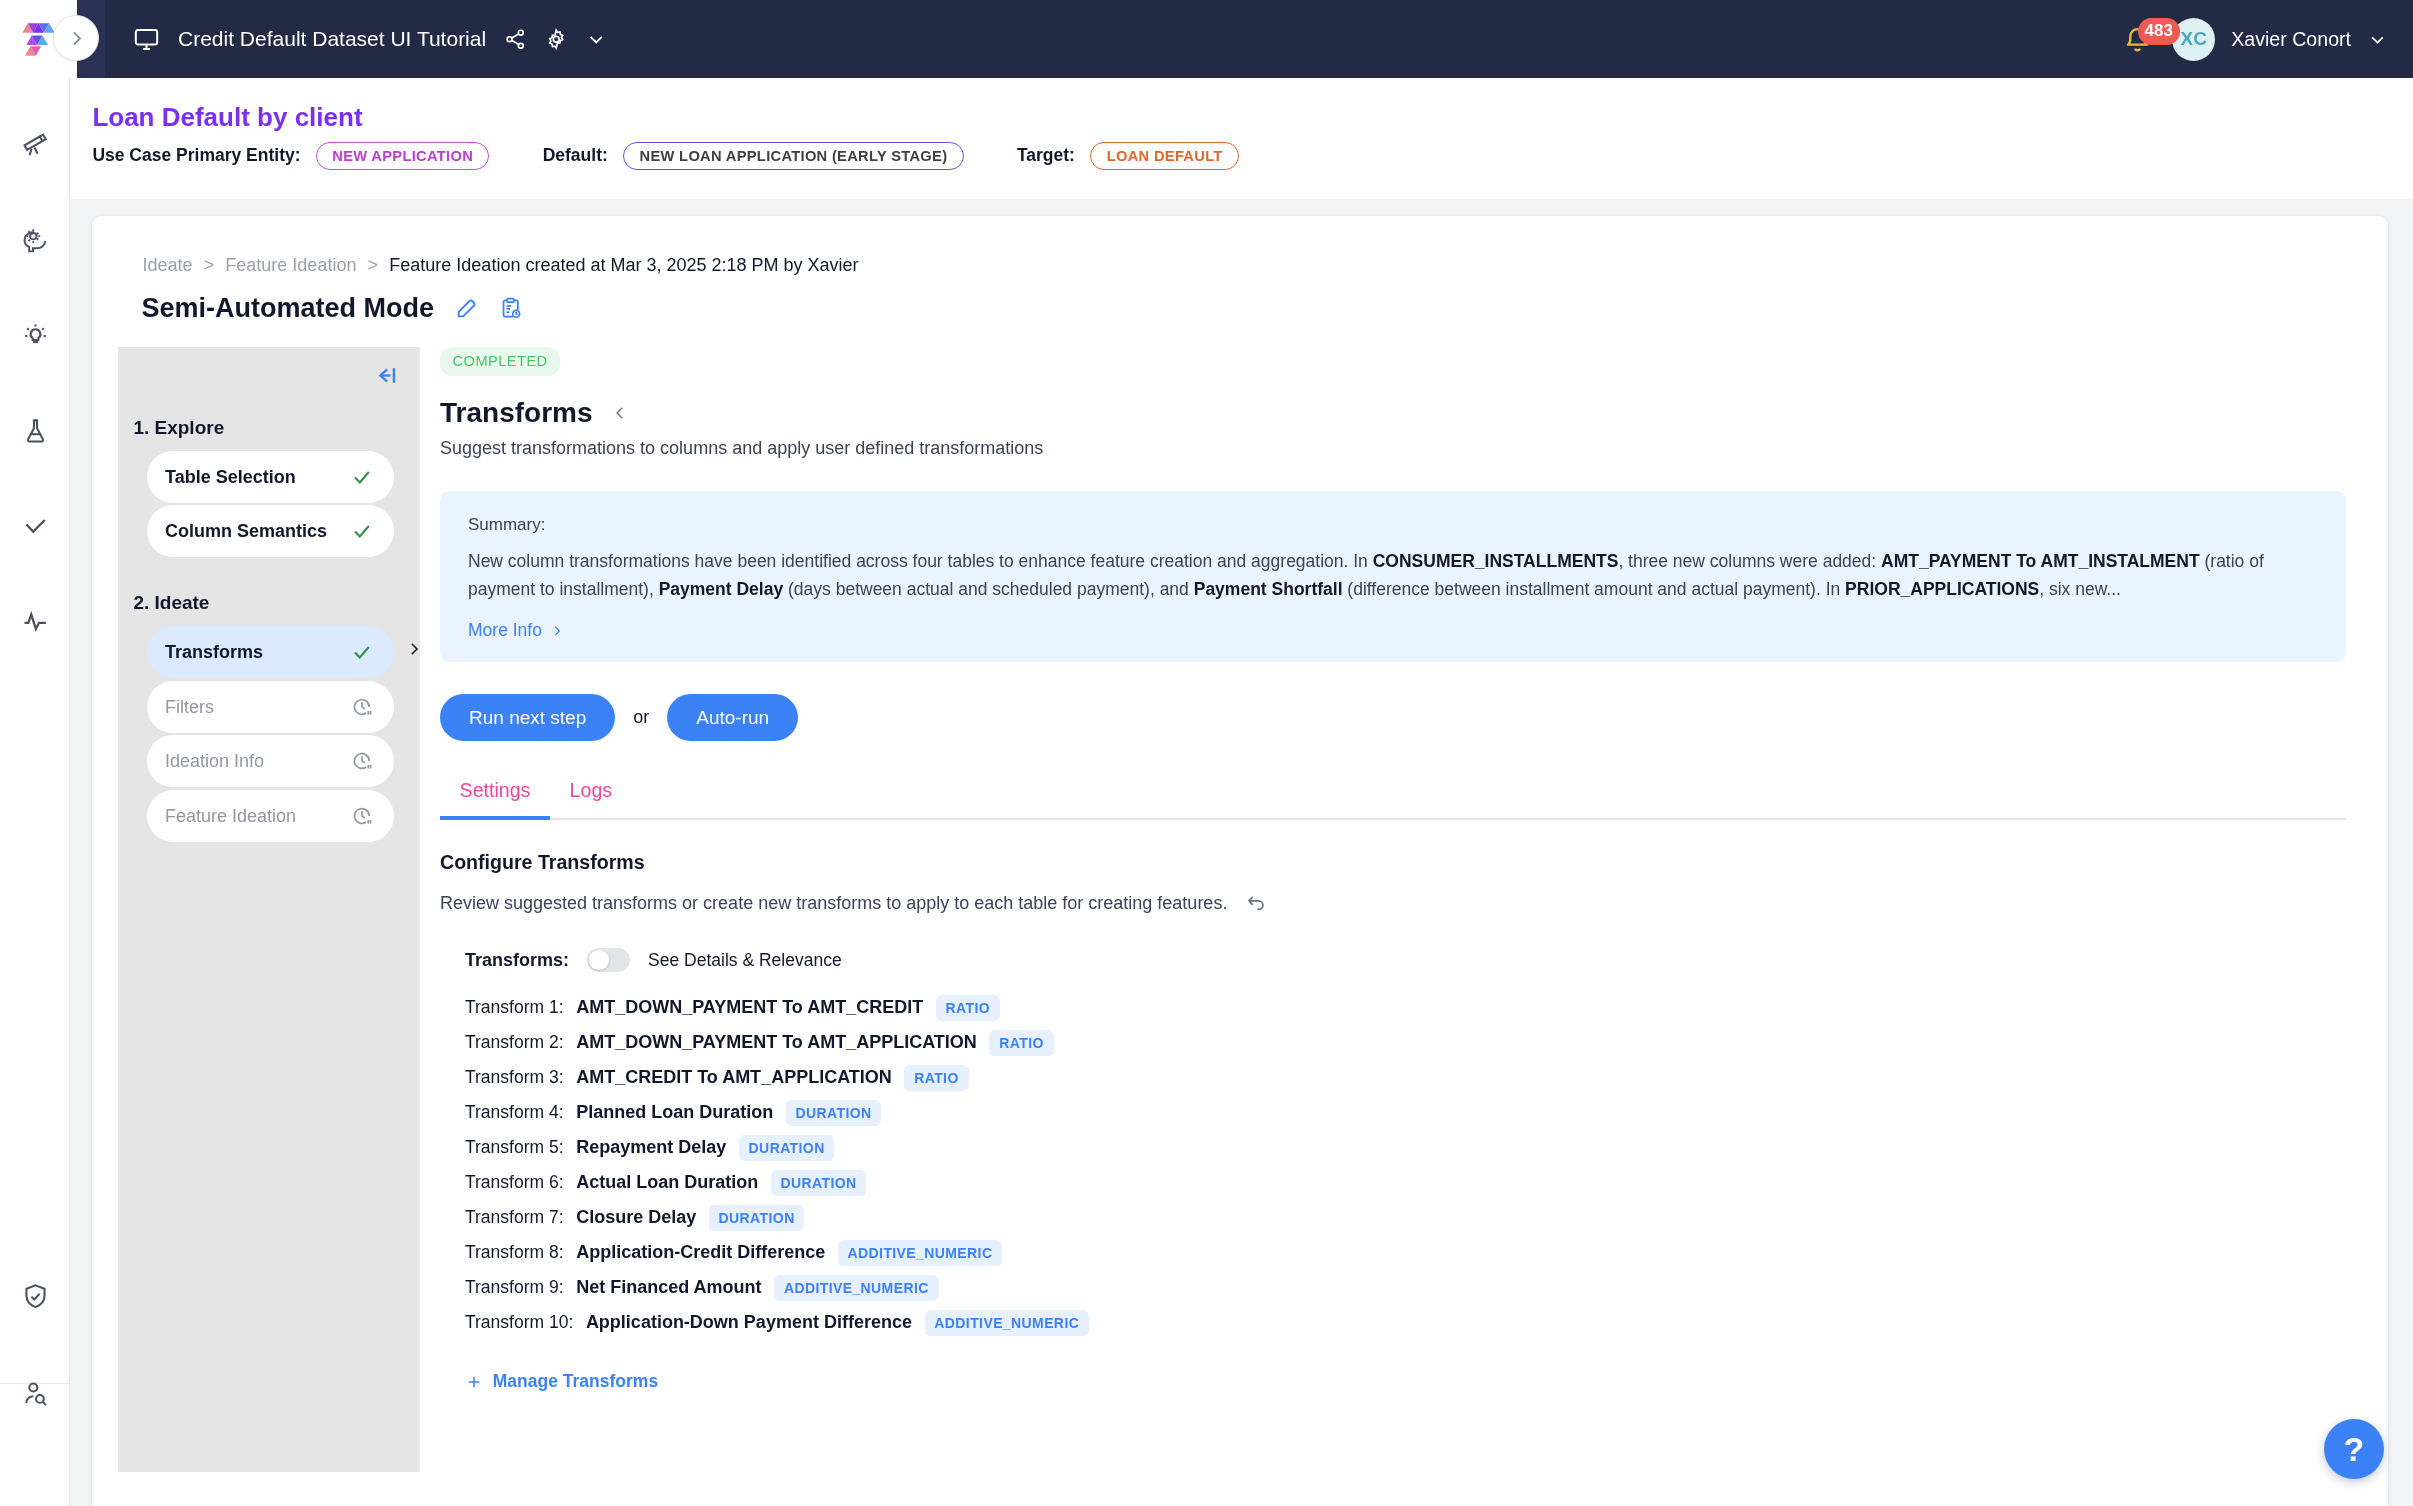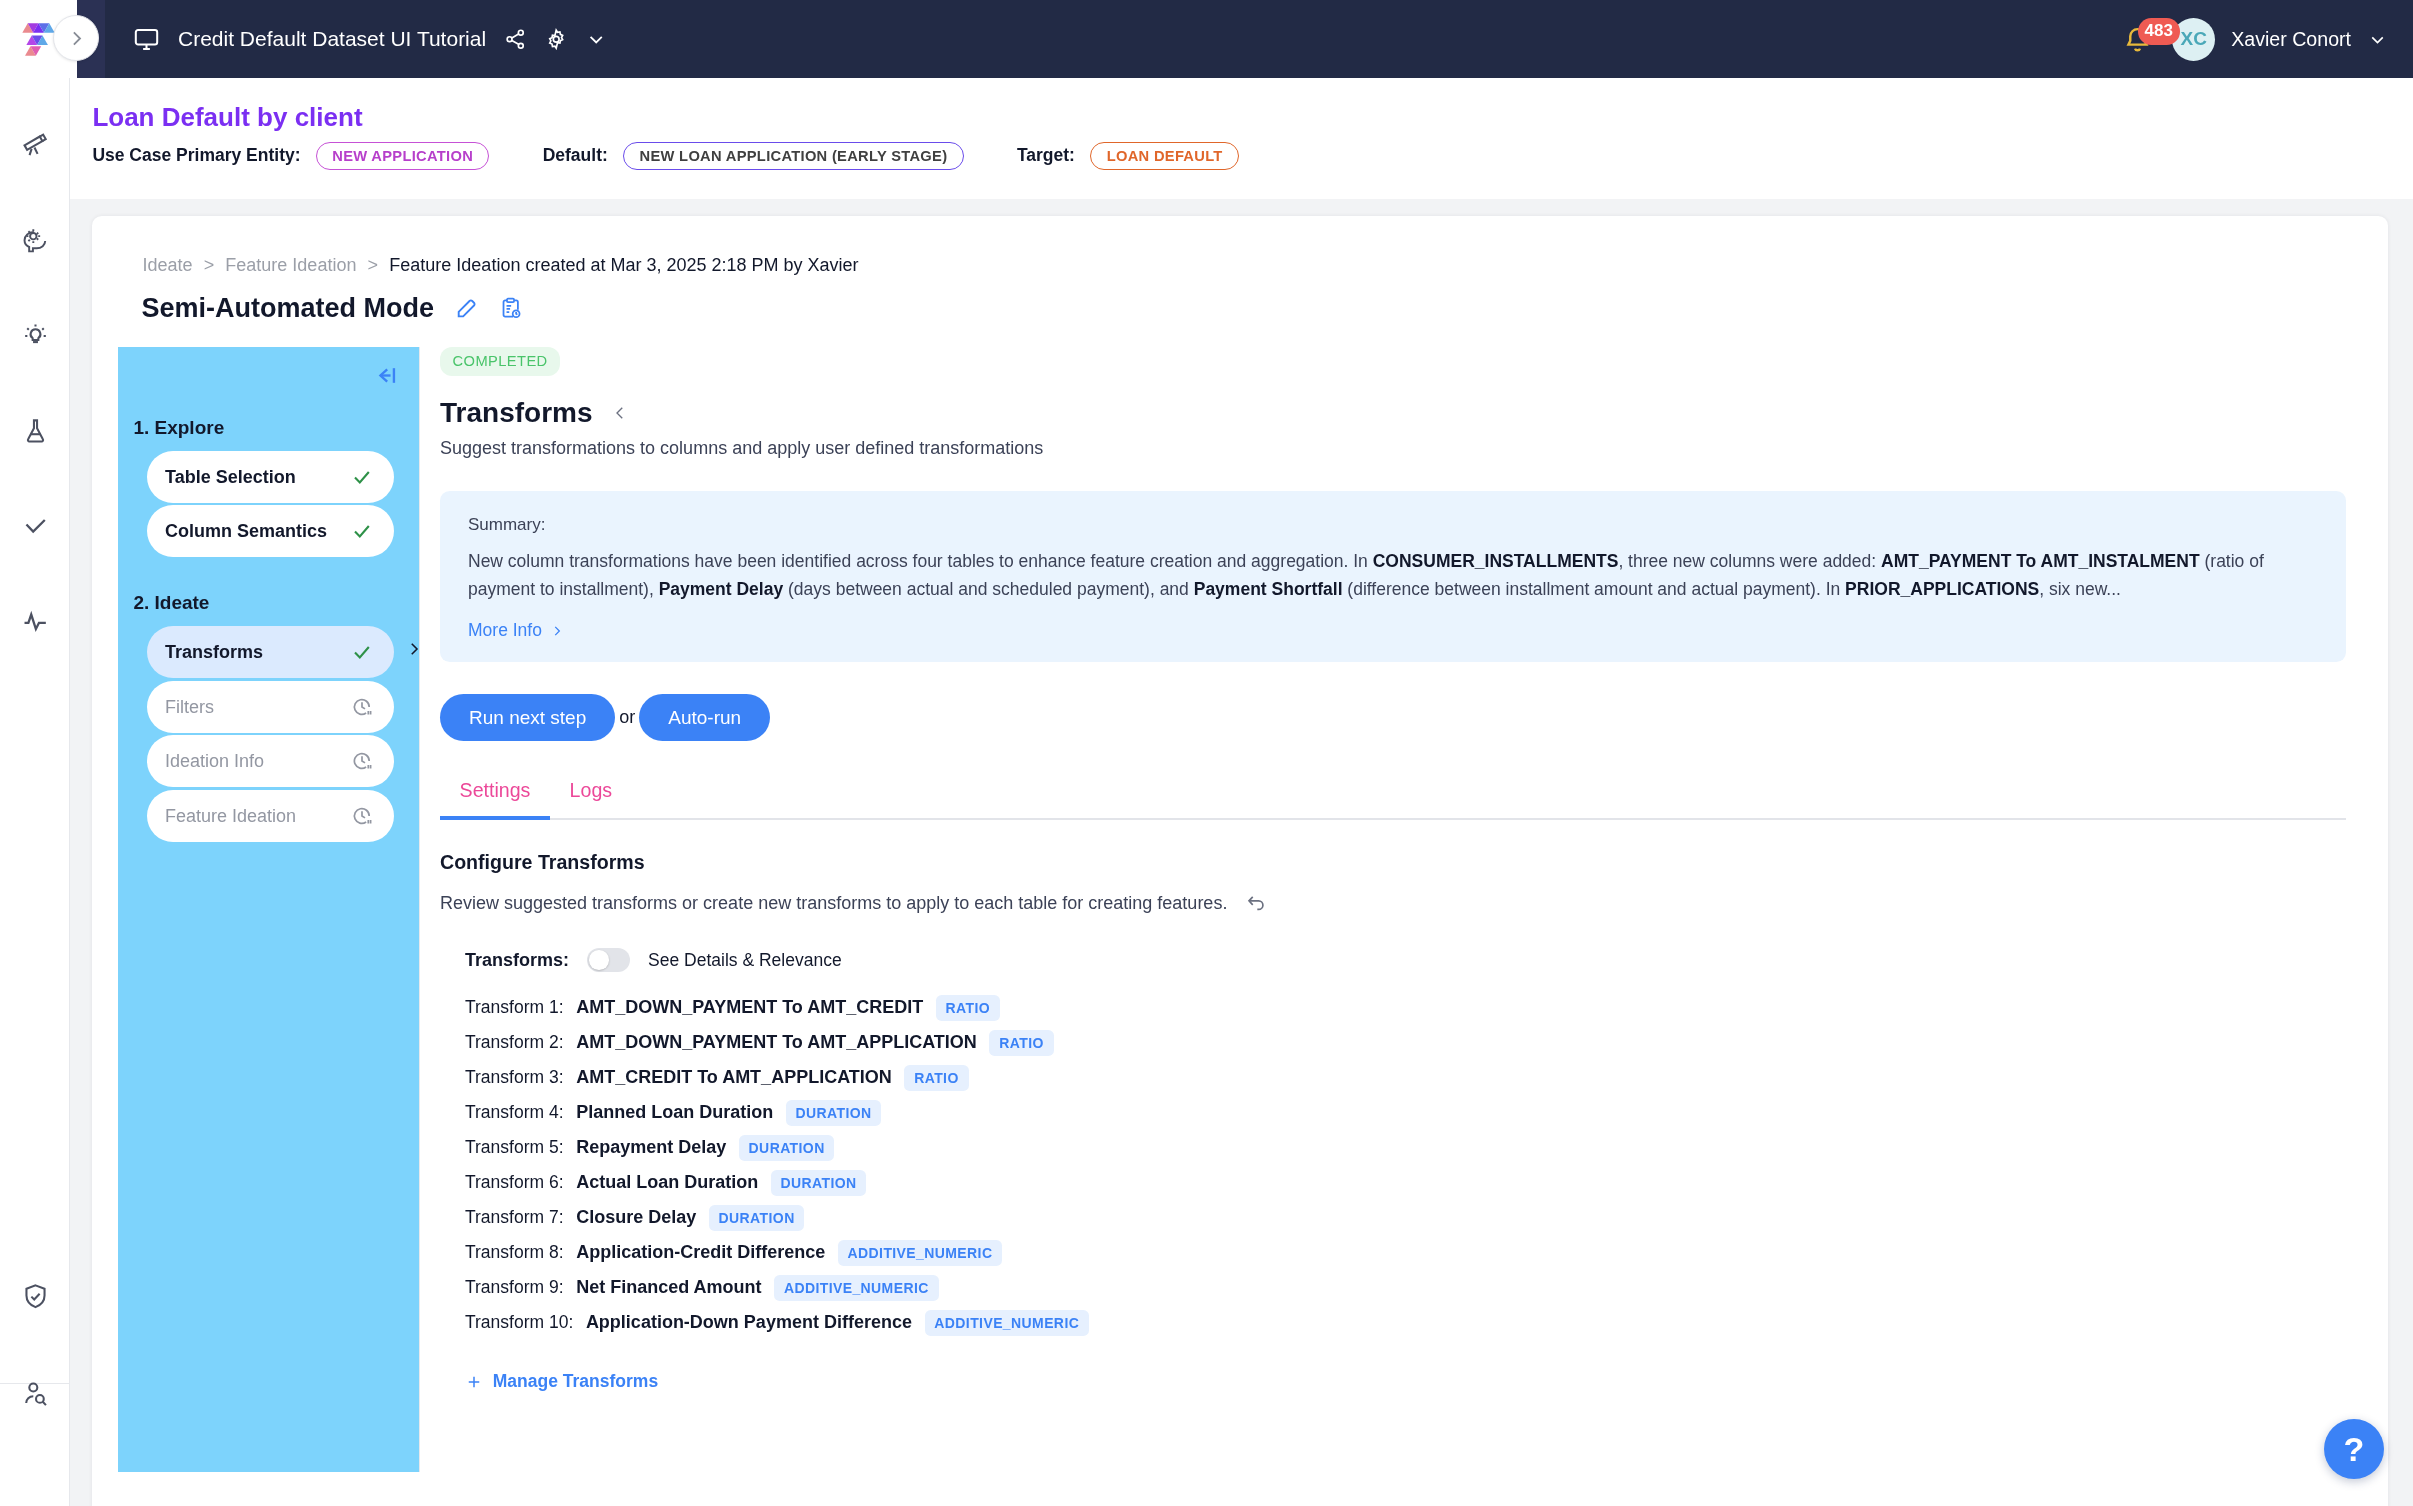--- a/index.html
+++ b/index.html
@@ -113,21 +113,21 @@
   .crumb .cur { color:#12182b; }
   .mode-row {
     position:absolute; left:49px; top:77px; display:flex; align-items:center; gap:19.6px;
   }
   .mode-title { font-size:27px; font-weight:700; color:#12182b; }
   .mode-ico svg { width:25px; height:25px; display:block; cursor:pointer; }
 
   
   .step-panel {
     position:absolute; left:118px; top:347px; width:301px; height:1125px;
-    background:#7dd3fc;
+    background:#e5e5e5;
   }
   .collapse-btn {
     position:absolute; right:19.6px; top:15.4px; cursor:pointer;
   }
   .collapse-btn svg { width:27px; height:27px; display:block; }
   .grp-title {
     position:absolute; left:15.4px; font-size:19px; font-weight:700; color:#12182b;
   }
   .step-item {
     position:absolute; left:29px; width:247px; height:52px;
@@ -161,21 +161,21 @@
   }
   .sum-label { font-size:17px; color:#3c4257; }
   .sum-body { margin-top:11.2px; font-size:17.5px; line-height:1.62; color:#3c4257; }
   .sum-body b { color:#12182b; font-weight:700; }
   .more-info {
     margin-top:17px; color:#3b82f6; font-size:17.5px;
     display:inline-flex; align-items:center; gap:8.4px; cursor:pointer;
   }
   .more-info svg { width:14px; height:14px; display:block; }
 
-  .action-row { margin-top:32px; display:flex; align-items:center; gap:4px; }
+  .action-row { margin-top:32px; display:flex; align-items:center; gap:18px; }
   .btn-primary {
     background:#3b82f6; color:#ffffff; border:none; border-radius:700px;
     font-size:19px; font-family:"Liberation Sans",sans-serif;
     padding:12.6px 29px; cursor:pointer;
   }
   .or-text { font-size:18px; color:#12182b; }
 
   .tabs-row {
     margin-top:38px; display:flex; align-items:flex-end; gap:0;
     border-bottom:2.1px solid #e2e4e9; width:1906px;

